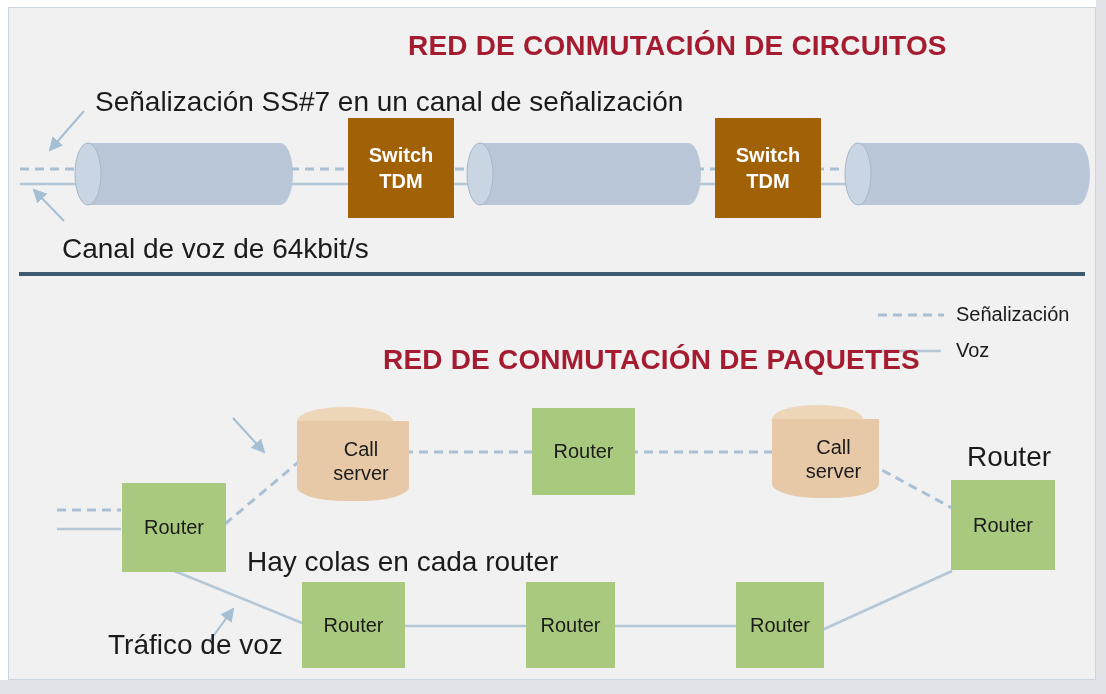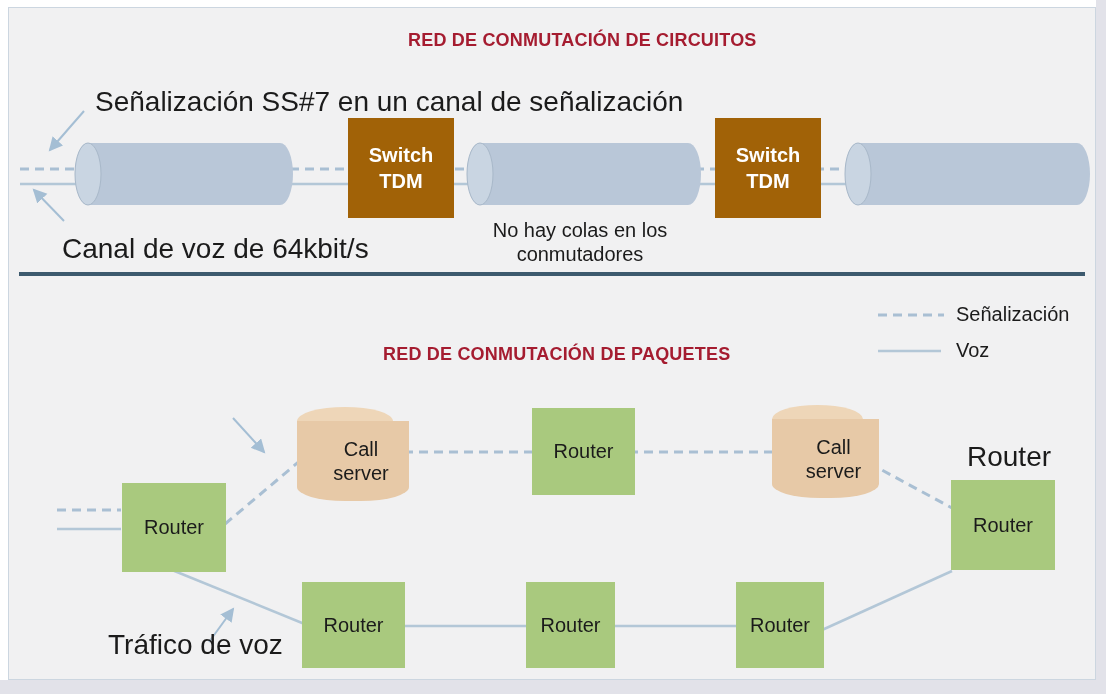--- a/index.html
+++ b/index.html
@@ -9,21 +9,21 @@
     color:#1b1b1b;background:#ffffff;
   }
   .edge-strip-right{position:absolute;right:0;top:0;width:10px;height:694px;background:#e2e2e9;}
   .edge-strip-bottom{position:absolute;left:0;bottom:0;width:1106px;height:14px;background:#e2e2e9;}
   .frame{
     position:absolute;left:8px;top:7px;width:1086px;height:671px;
     background:#f1f1f2;border:1px solid #ccd6e0;
   }
   svg.wires{position:absolute;left:0;top:0;width:1106px;height:694px;pointer-events:none;}
   .section-title{
-    position:absolute;font-size:18px;font-weight:bold;color:#a51c30;
+    position:absolute;font-size:28px;font-weight:bold;color:#a51c30;
     white-space:nowrap;letter-spacing:0.2px;
   }
   .lbl{position:absolute;font-size:28px;line-height:1.18;white-space:nowrap;}
   .lbl-block{position:absolute;font-size:20px;line-height:1.18;text-align:center;white-space:normal;}
   .separator{position:absolute;left:19px;top:272px;width:1066px;height:4px;background:#3d5a6e;}
   .switch-box{
     position:absolute;background:#a16207;color:#ffffff;font-weight:bold;font-size:20px;
     display:flex;align-items:center;justify-content:center;text-align:center;line-height:1.3;
   }
   .switch-box span{width:80px;}
@@ -97,38 +97,38 @@
     <path d="M878 315 H944" stroke="#a9bfd3" stroke-width="3" stroke-dasharray="9 6" fill="none"></path>
     <path d="M878 351 H941" stroke="#b3c7d7" stroke-width="2.5" fill="none"></path>
   </svg>
 
   <div class="section-title" style="left:408px;top:30px;">RED DE CONMUTACIÓN DE CIRCUITOS</div>
 
   <div class="lbl" style="left:95px;top:85px;">Señalización SS#7 en un canal de señalización</div>
 
   <div class="lbl" style="left:62px;top:212px;margin-top:20px;">Canal de voz de 64kbit/s</div>
 
-  <div class="lbl-block" style="left:470px;top:219px;width:220px;">No hay colas en los conmutadores</div>
 
   <div class="switch-box" style="left:348px;top:118px;width:106px;height:100px;">
     <span>Switch TDM</span>
   </div>
 
   <div class="switch-box" style="left:715px;top:118px;width:106px;height:100px;">
     <span>Switch TDM</span>
   </div>
 
   <div class="separator"></div>
 
   <div class="section-title" style="left:383px;top:304px;margin-top:40px;">RED DE CONMUTACIÓN DE PAQUETES</div>
 
   <div class="legend-label" style="left:956px;top:303px;">Señalización</div>
   <div class="legend-label" style="left:956px;top:339px;">Voz</div>
 
 
+  <div class="lbl" style="left:247px;top:545px;">Hay colas en cada router</div>
 
   <div class="lbl" style="left:108px;top:628px;">Tráfico de voz</div>
 
   <div class="lbl" style="left:967px;top:440px;">Router</div>
 
   <div class="router-box" style="left:122px;top:483px;width:104px;height:89px;">
     <span>Router</span>
   </div>
 
   <div class="router-box" style="left:532px;top:408px;width:103px;height:87px;">

